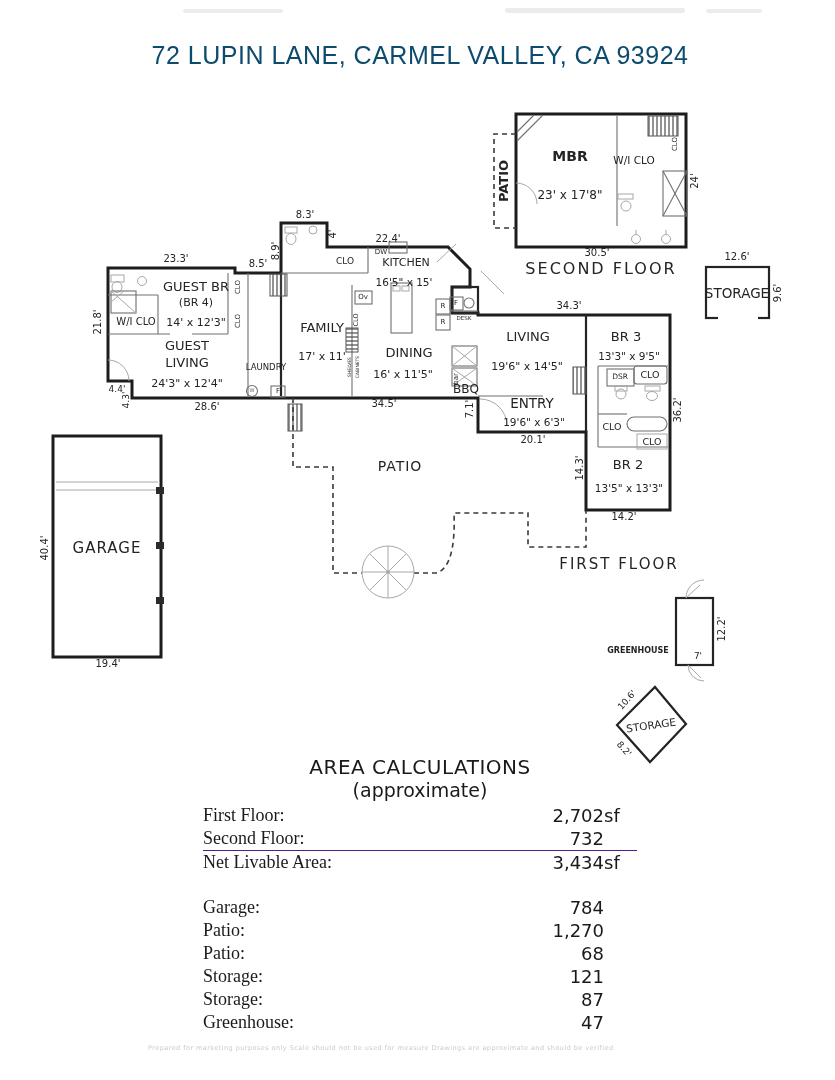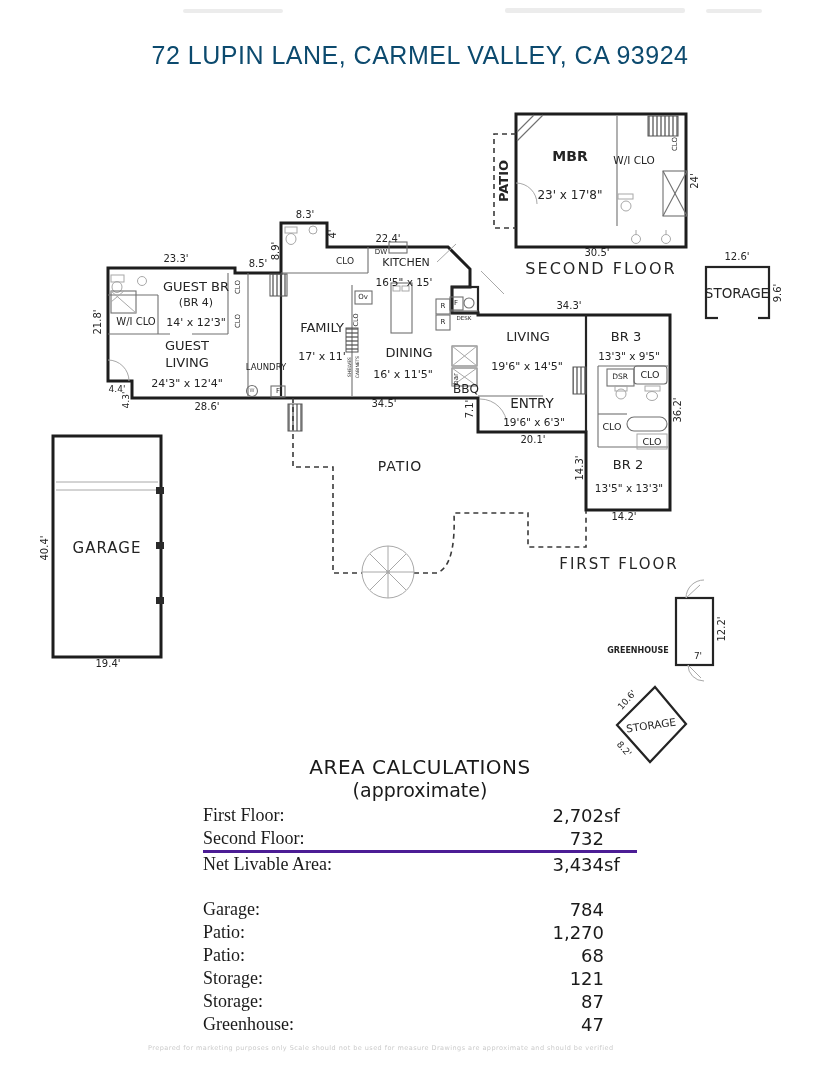--- a/index.html
+++ b/index.html
@@ -15,21 +15,21 @@
        font-family:"DejaVu Sans",sans-serif;line-height:1.15;text-align:center;}
   .rot{transform:translate(-50%,-50%) rotate(-90deg);}
   .title{position:absolute;left:420px;top:55px;transform:translate(-50%,-50%);
          font-family:"Liberation Sans",sans-serif;font-weight:400;font-size:25px;
          letter-spacing:.5px;color:#0c4a6e;white-space:nowrap;}
   .artifact{position:absolute;background:#ececec;border-radius:2px;}
   .ac{position:absolute;left:203px;top:755px;width:434px;color:#1a1a1a;}
   .ac-title{font-size:20px;text-align:center;letter-spacing:.5px;}
   .ac-sub{font-size:19px;text-align:center;margin-bottom:3px;}
   .ac-row{display:flex;font-size:18px;line-height:23px;}
-  .ac-row.ul{border-bottom:3px solid #4c1d95;justify-content:center;}
+  .ac-row.ul{border-bottom:1px solid #4c1d95;justify-content:center;}
   .ac-label{flex:1;text-align:left;font-family:Liberation Serif, serif;}
   .ac-val{width:78px;text-align:right;}
   .ac-suf{width:33px;text-align:left;}
   .ac-gap{height:22px;}
   .fineprint{position:absolute;left:148px;top:1044px;width:560px;font-size:6.5px;
              color:#cbcbcb;letter-spacing:.45px;white-space:nowrap;overflow:hidden;
              filter:blur(.3px);}
 </style>
 </head>
 <body>

